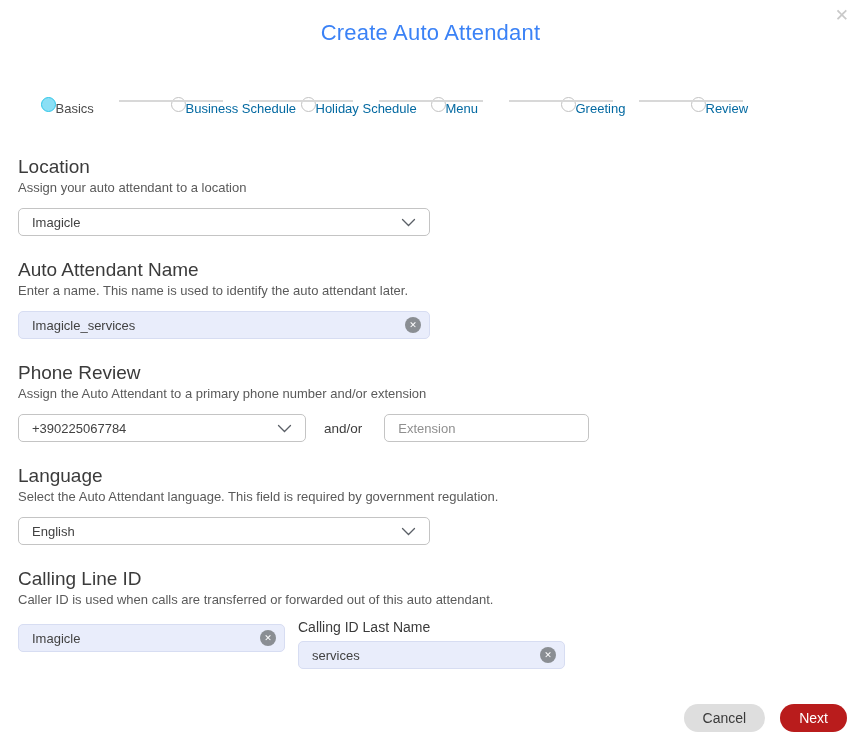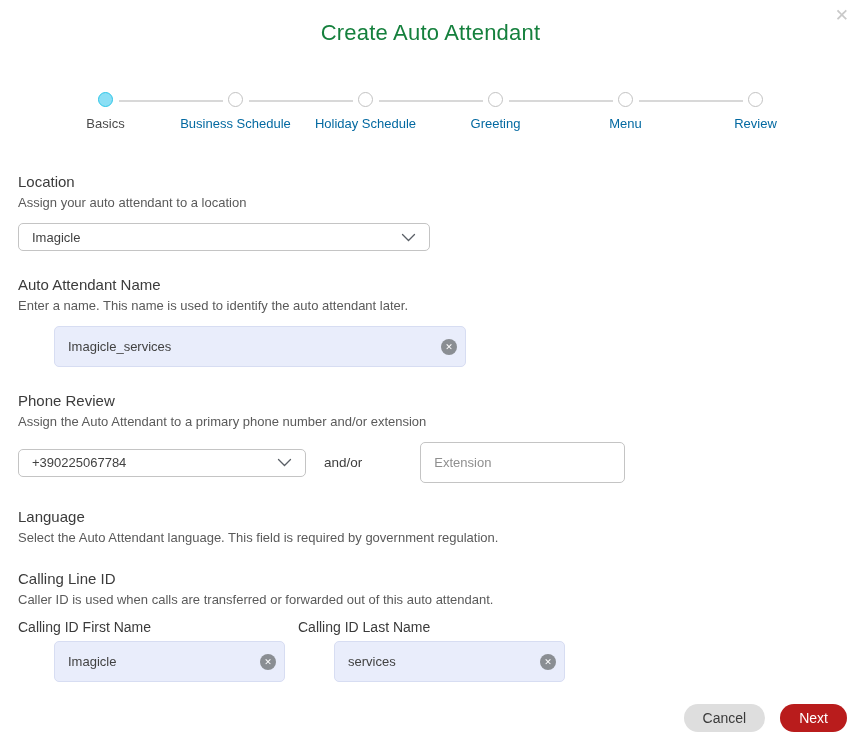--- a/index.html
+++ b/index.html
@@ -13,33 +13,33 @@
   }
 
   
   .close-x {
     position: absolute; top: 6px; right: 12px;
     font-size: 17px; color: #c9c9c9; cursor: pointer;
     line-height: 20px; font-weight: 300;
   }
   .dialog-title {
     margin-top: 20px; text-align: center;
-    font-size: 22px; font-weight: 400; color: #15803d;
+    font-size: 22px; font-weight: 400; color: #3b82f6;
     letter-spacing: 0.2px;
   }
 
   
   .stepper {
     margin: 46px auto 0;
     width: 780px;
     display: flex;
   }
   .step {
     width: 130px;
-    display: flex; flex-direction: column; align-items: center;
+    display: flex; flex-direction: row; align-items: center;
     position: relative; cursor: pointer;
   }
   .step .dot {
     width: 15px; height: 15px;
     border: 1.5px solid #c2c2c2; border-radius: 50%;
     background: #ffffff;
   }
   .step.active .dot {
     background: #8bdff5;
     border-color: #2ec6e8;
@@ -56,42 +56,42 @@
   .step-label {
     margin-top: 9px;
     font-size: 13px; color: #0369a1; white-space: nowrap;
   }
   .step.active .step-label { color: #4a4a4a; }
 
   
   .form { padding: 0 18px; margin-top: 42px; }
   .section { margin-top: 25px; }
   .section:first-child { margin-top: 0; }
-  .section-heading { font-size: 15px; font-weight: 400; color: #3b3b3b; line-height: 18px; }
+  .section-heading { font-size: 19px; font-weight: 400; color: #3b3b3b; line-height: 18px; }
   .section-desc { margin-top: 4px; font-size: 13px; color: #5a5a5a; line-height: 15px; }
 
   .control-row { margin-top: 13px; display: flex; align-items: center; }
 
   .dropdown {
     height: 28px; width: 412px;
     border: 1px solid #c4c4c4; border-radius: 5px;
     background: #ffffff;
     display: flex; align-items: center; justify-content: space-between;
     padding: 0 13px; cursor: pointer;
   }
   .dropdown .dd-value { font-size: 13px; color: #424242; }
   .dropdown.narrow { width: 288px; }
   .chevron { flex: 0 0 auto; }
 
   .input-wrap {
     position: relative;
-    height: 41px;
+    height: 28px;
     border: 1px solid #c4c4c4; border-radius: 5px;
     background: #ffffff;
-    display: flex; align-items: center; margin-left: 36px;
+    display: flex; align-items: center;
   }
   .input-wrap.filled {
     background: #e9edfb;
     border-color: #d7ddf2;
   }
   .input-wrap input {
     width: 100%; height: 100%;
     border: none; outline: none; background: transparent;
     font-family: "Liberation Sans", sans-serif;
     font-size: 13px; color: #424242;
@@ -144,25 +144,25 @@
   <div class="step">
     <span class="dot"></span>
     <span class="step-label">Business Schedule</span>
   </div>
   <div class="step">
     <span class="dot"></span>
     <span class="step-label">Holiday Schedule</span>
   </div>
   <div class="step">
     <span class="dot"></span>
+    <span class="step-label">Menu</span>
+  </div>
+  <div class="step">
+    <span class="dot"></span>
     <span class="step-label">Greeting</span>
-  </div>
-  <div class="step">
-    <span class="dot"></span>
-    <span class="step-label">Menu</span>
   </div>
   <div class="step">
     <span class="dot"></span>
     <span class="step-label">Review</span>
   </div>
 </div>
 
 <div class="form">
 
   <div class="section">
@@ -202,28 +202,35 @@
       <span class="andor">and/or</span>
       <div class="input-wrap plain ext-wrap">
         <input type="text" placeholder="Extension" style="">
       </div>
     </div>
   </div>
 
   <div class="section">
     <div class="section-heading">Language</div>
     <div class="section-desc">Select the Auto Attendant language. This field is required by government regulation.</div>
+    <div class="control-row">
+      <div class="dropdown">
+        <span class="dd-value">English</span>
+        <svg class="chevron" width="15" height="9" viewBox="0 0 15 9">
+            <path d="M1.5 1.5 L7.5 7.5 L13.5 1.5" fill="none" stroke="#5a5f66" stroke-width="1.3" stroke-linecap="round"></path>
+          </svg>
+      </div>
+    </div>
   </div>
 
   <div class="section">
     <div class="section-heading">Calling Line ID</div>
     <div class="section-desc">Caller ID is used when calls are transferred or forwarded out of this auto attendant.</div>
     <div class="clid-columns">
       <div class="clid-col">
-        <div class="clid-label">Calling ID First Name</div>
         <div class="input-wrap filled">
           <input type="text" value="Imagicle" style="">
           <span class="clear-btn">✕</span>
         </div>
       </div>
       <div class="clid-col">
         <div class="clid-label">Calling ID Last Name</div>
         <div class="input-wrap filled">
           <input type="text" value="services" style="">
           <span class="clear-btn">✕</span>

